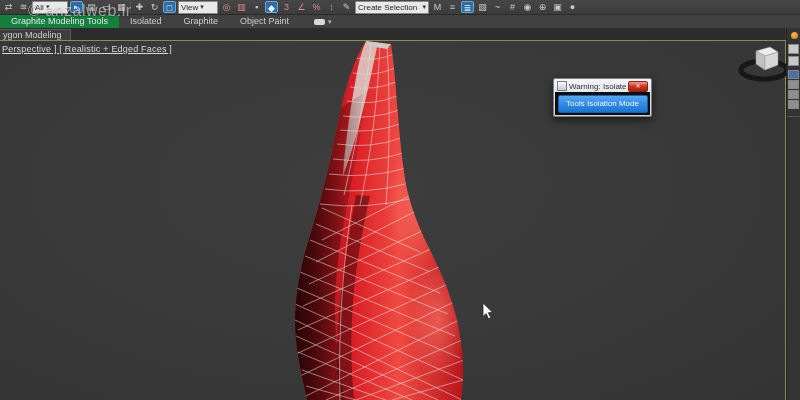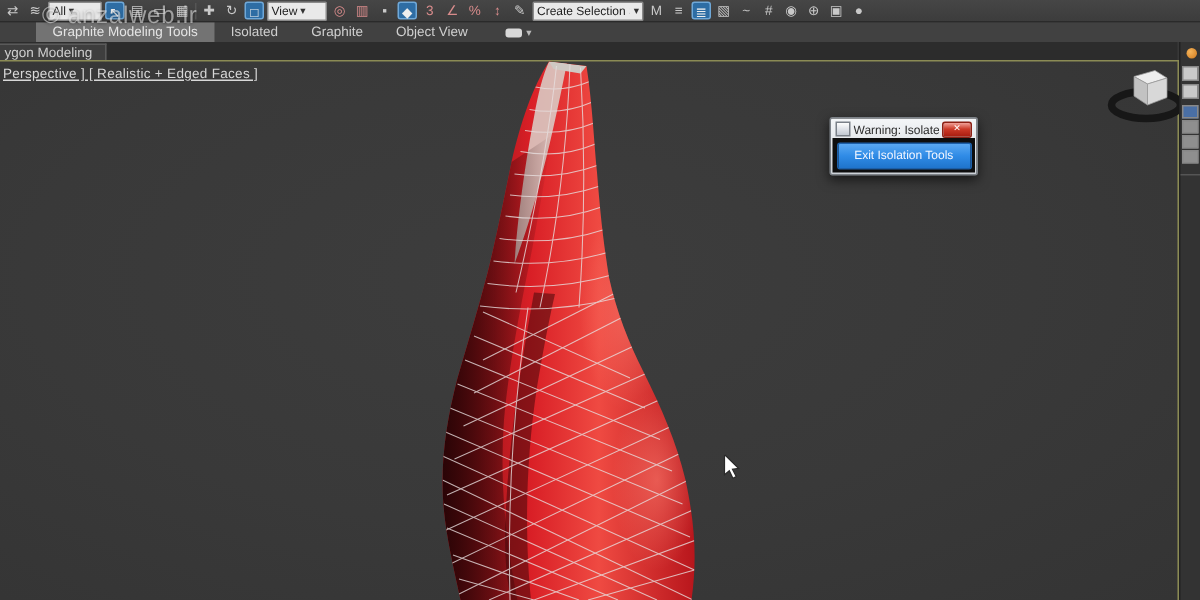--- a/index.html
+++ b/index.html
@@ -16,21 +16,21 @@
   .ticon.active{background:#2e6da4;border:1px solid #6fa8d8;box-sizing:border-box;color:#eee;}
   .tdrop{height:11px;background:#e9e9e9;border:1px solid #8a8a8a;color:#1c1c1c;
     font-size:8px;display:flex;align-items:center;padding:0 2px;gap:2px;flex:0 0 auto;border-radius:1px;}
   .tdrop .caret{font-size:7px;color:#333;}
   .tsep{width:1px;height:11px;background:#555;flex:0 0 auto;}
 
   
   .ribbon-tabs{position:absolute;left:0;top:15px;width:800px;height:13px;background:#414141;
     display:flex;align-items:center;font-size:9px;color:#cfcfcf;}
   .rtab{padding:0 11px;height:13px;line-height:13px;flex:0 0 auto;}
-  .rtab.active{background:#737373;color:#e4e4e4;margin-left:24px;}
+  .rtab.active{background:#15803d;color:#e4e4e4;}
   .ribbon-min{display:flex;align-items:center;gap:3px;margin-left:14px;color:#bbb;font-size:7px;}
   .ribbon-min .pill{width:11px;height:6px;background:#d8d8d8;border-radius:2px;display:inline-block;}
 
   
   .panel-row{position:absolute;left:0;top:28px;width:785px;height:12px;background:#2c2c2c;}
   .panel-tab{position:absolute;left:-6px;top:1px;height:11px;line-height:11px;padding:0 8px;
     background:#3e3e3e;border:1px solid #5a5a5a;border-bottom:none;color:#cfcfcf;font-size:9px;}
 
   
   .viewport{position:absolute;left:0;top:40px;width:787px;height:360px;box-sizing:border-box;
@@ -124,21 +124,21 @@
     <span class="ticon">◉</span>
     <span class="ticon">⊕</span>
     <span class="ticon">▣</span>
     <span class="ticon">●</span>
   </div>
 
   <div class="ribbon-tabs">
     <span class="rtab active">Graphite Modeling Tools</span>
     <span class="rtab">Isolated</span>
     <span class="rtab">Graphite</span>
-    <span class="rtab">Object View</span>
+    <span class="rtab">Object Paint</span>
     <span class="ribbon-min">
       <span class="pill"></span>
       <span>▾</span>
     </span>
   </div>
 
   <div class="panel-row">
     <span class="panel-tab">ygon Modeling</span>
   </div>
 
@@ -244,21 +244,21 @@
     </g>
   </svg>
 
   <div class="dialog">
     <div class="dlg-title">
       <span class="dlg-icon"></span>
       <span class="dlg-title-text">Warning: Isolated Sele...</span>
       <span class="dlg-close">✕</span>
     </div>
     <div class="dlg-body">
-      <div class="dlg-btn">Exit Isolation Tools</div>
+      <div class="dlg-btn">Tools Isolation Mode</div>
     </div>
   </div>
 
   <div class="cmd-sliver">
     <span class="cmd-dot"></span>
     <span class="cmd-box b1"></span>
     <span class="cmd-box b2"></span>
     <span class="cmd-box sel"></span>
     <span class="cmd-box g1"></span>
     <span class="cmd-box g2"></span>

